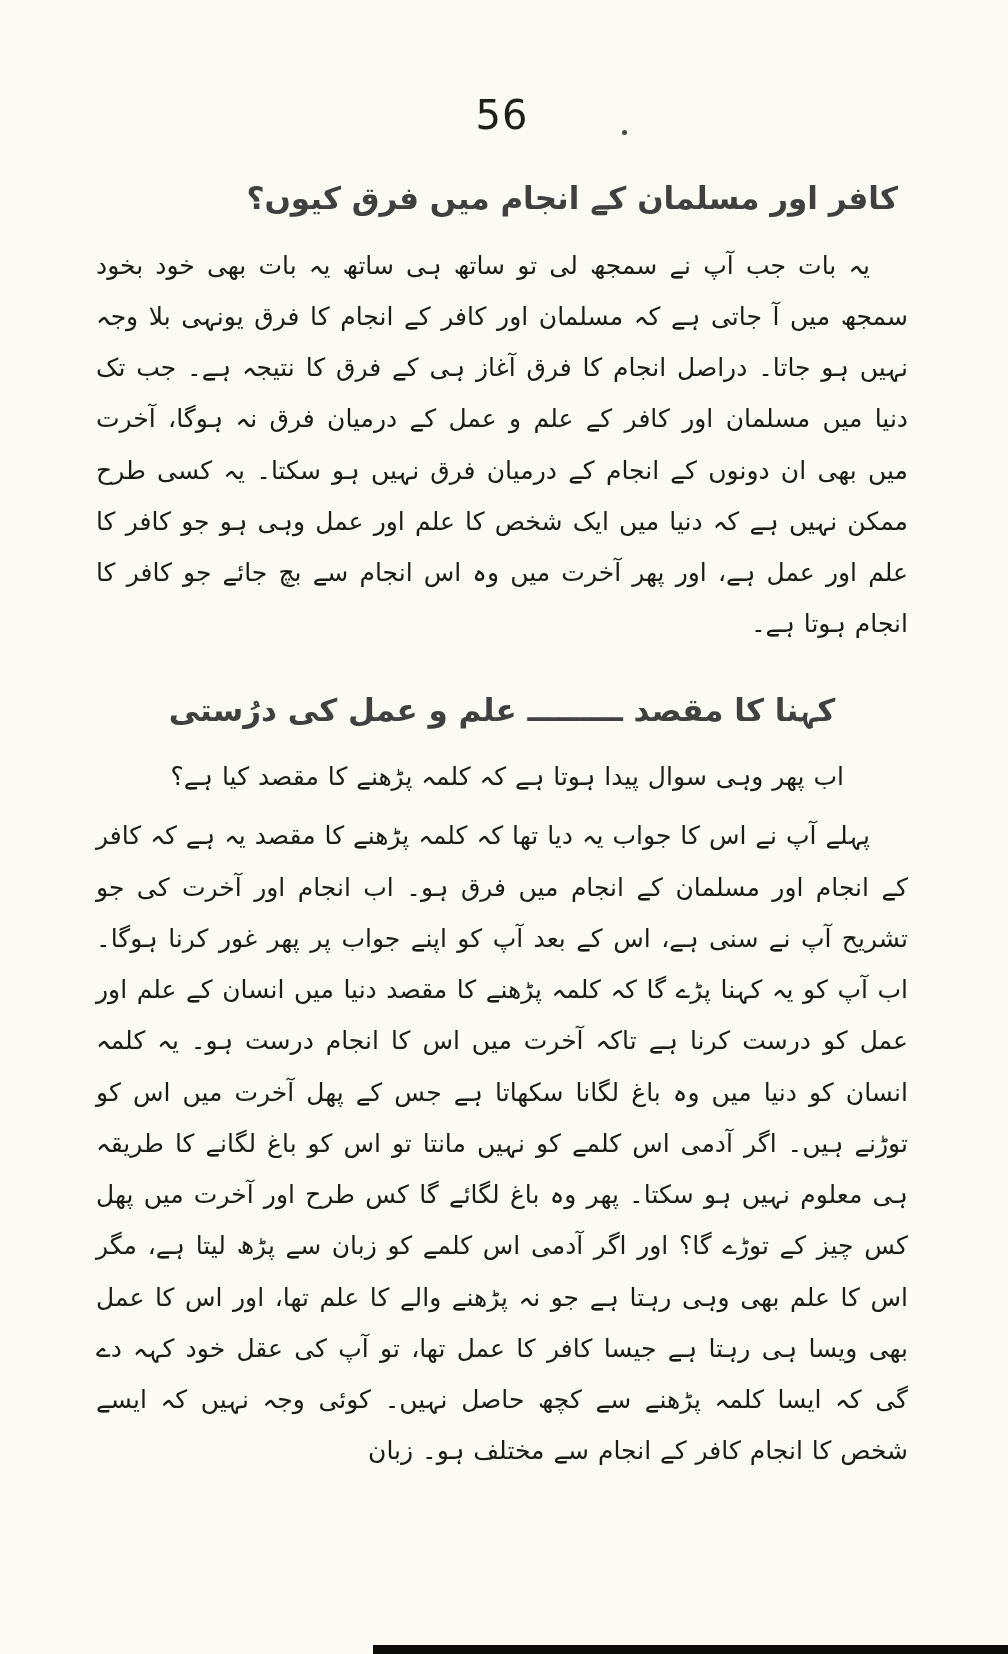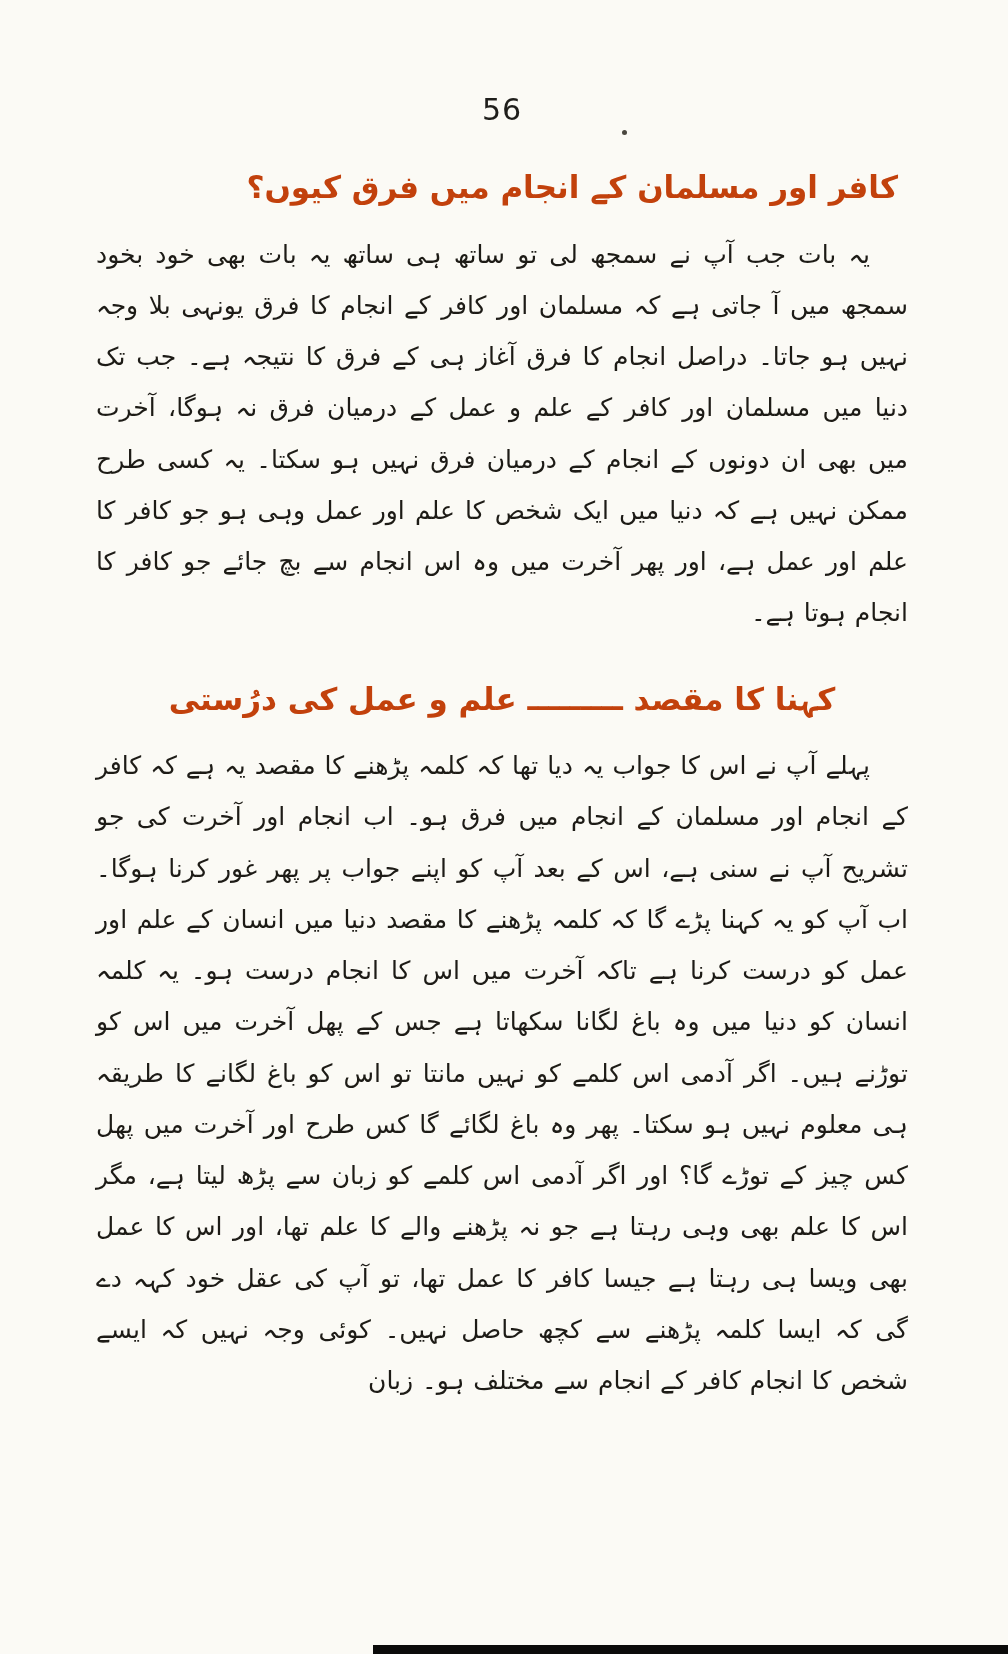--- a/index.html
+++ b/index.html
@@ -18,21 +18,21 @@
   .page {
     position: absolute;
     inset: 0;
     box-sizing: border-box;
     padding: 92px 100px 0 96px;
     direction: rtl;
   }
   .page-number {
     direction: ltr;
     text-align: center;
-    font-size: 30px;
+    font-size: 40px;
     letter-spacing: 1px;
     color: #1f1e1b;
     margin: 0 0 28px 0;
   }
   .para {
     font-size: 25px;
     line-height: 2.05;
     text-align: justify;
     margin: 0 0 8px 0;
     word-spacing: 1px;
@@ -40,21 +40,21 @@
   .indent {
     text-indent: 38px;
   }
   .question-indent {
     text-indent: 64px;
     text-align: right;
   }
   .heading {
     font-size: 31px;
     font-weight: bold;
-    color: #c2410c;
+    color: #404040;
     margin: 36px 0 16px 0;
     line-height: 1.6;
   }
   .h-right {
     text-align: right;
     text-indent: 10px;
   }
   .h-center {
     text-align: center;
   }
@@ -85,18 +85,19 @@
 
   <span class="artifact-dot"></span>
 
 
   <h2 class="heading h-right">کافر اور مسلمان کے انجام میں فرق کیوں؟</h2>
 
   <p class="para indent">یہ بات جب آپ نے سمجھ لی تو ساتھ ہی ساتھ یہ بات بھی خود بخود سمجھ میں آ جاتی ہے کہ مسلمان اور کافر کے انجام کا فرق یونہی بلا وجہ نہیں ہو جاتا۔ دراصل انجام کا فرق آغاز ہی کے فرق کا نتیجہ ہے۔ جب تک دنیا میں مسلمان اور کافر کے علم و عمل کے درمیان فرق نہ ہوگا، آخرت میں بھی ان دونوں کے انجام کے درمیان فرق نہیں ہو سکتا۔ یہ کسی طرح ممکن نہیں ہے کہ دنیا میں ایک شخص کا علم اور عمل وہی ہو جو کافر کا علم اور عمل ہے، اور پھر آخرت میں وہ اس انجام سے بچ جائے جو کافر کا انجام ہوتا ہے۔</p>
 
   <h2 class="heading h-center">کہنا کا مقصد ـــــــــ علم و عمل کی درُستی</h2>
 
+  <p class="para question-indent">اب پھر وہی سوال پیدا ہوتا ہے کہ کلمہ پڑھنے کا مقصد کیا ہے؟</p>
 
   <p class="para indent">پہلے آپ نے اس کا جواب یہ دیا تھا کہ کلمہ پڑھنے کا مقصد یہ ہے کہ کافر کے انجام اور مسلمان کے انجام میں فرق ہو۔ اب انجام اور آخرت کی جو تشریح آپ نے سنی ہے، اس کے بعد آپ کو اپنے جواب پر پھر غور کرنا ہوگا۔ اب آپ کو یہ کہنا پڑے گا کہ کلمہ پڑھنے کا مقصد دنیا میں انسان کے علم اور عمل کو درست کرنا ہے تاکہ آخرت میں اس کا انجام درست ہو۔ یہ کلمہ انسان کو دنیا میں وہ باغ لگانا سکھاتا ہے جس کے پھل آخرت میں اس کو توڑنے ہیں۔ اگر آدمی اس کلمے کو نہیں مانتا تو اس کو باغ لگانے کا طریقہ ہی معلوم نہیں ہو سکتا۔ پھر وہ باغ لگائے گا کس طرح اور آخرت میں پھل کس چیز کے توڑے گا؟ اور اگر آدمی اس کلمے کو زبان سے پڑھ لیتا ہے، مگر اس کا علم بھی وہی رہتا ہے جو نہ پڑھنے والے کا علم تھا، اور اس کا عمل بھی ویسا ہی رہتا ہے جیسا کافر کا عمل تھا، تو آپ کی عقل خود کہہ دے گی کہ ایسا کلمہ پڑھنے سے کچھ حاصل نہیں۔ کوئی وجہ نہیں کہ ایسے شخص کا انجام کافر کے انجام سے مختلف ہو۔ زبان</p>
 
   <div class="bottom-bar"></div>
 
 </div>
 
 </body></html>

